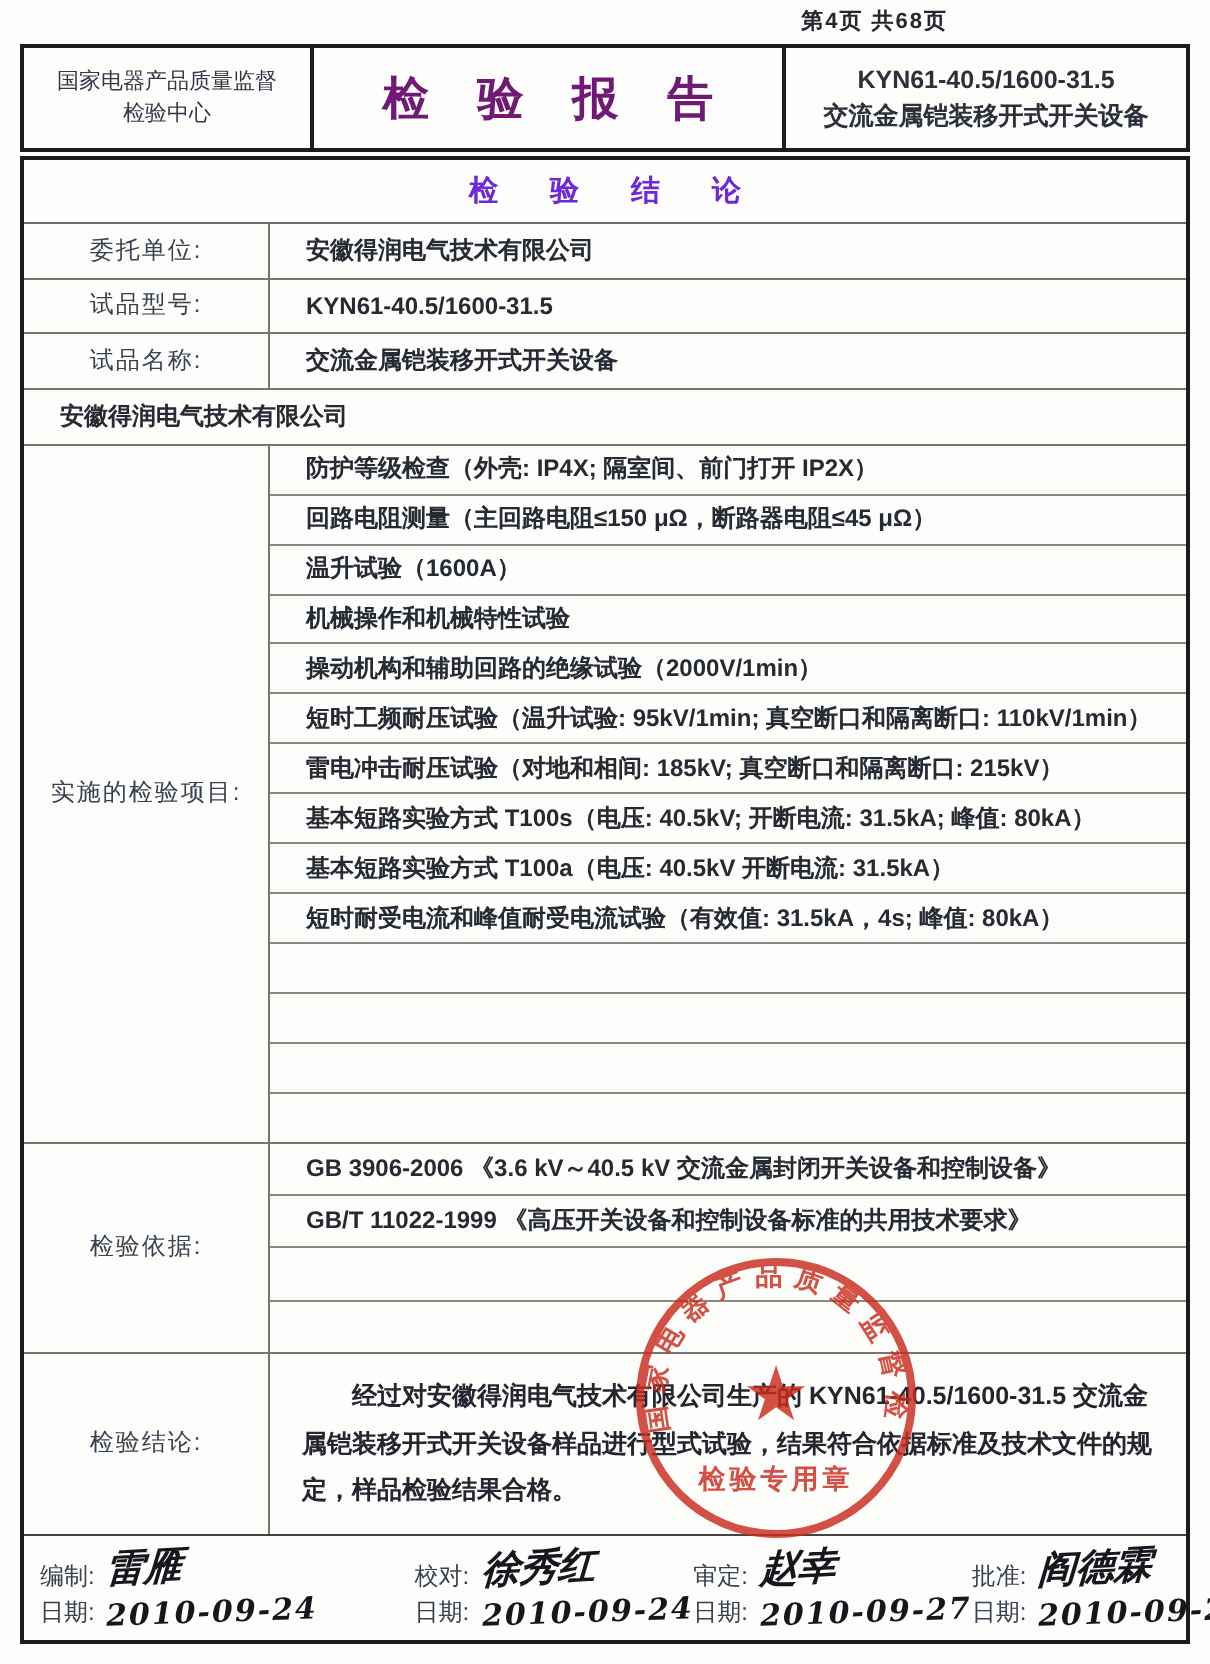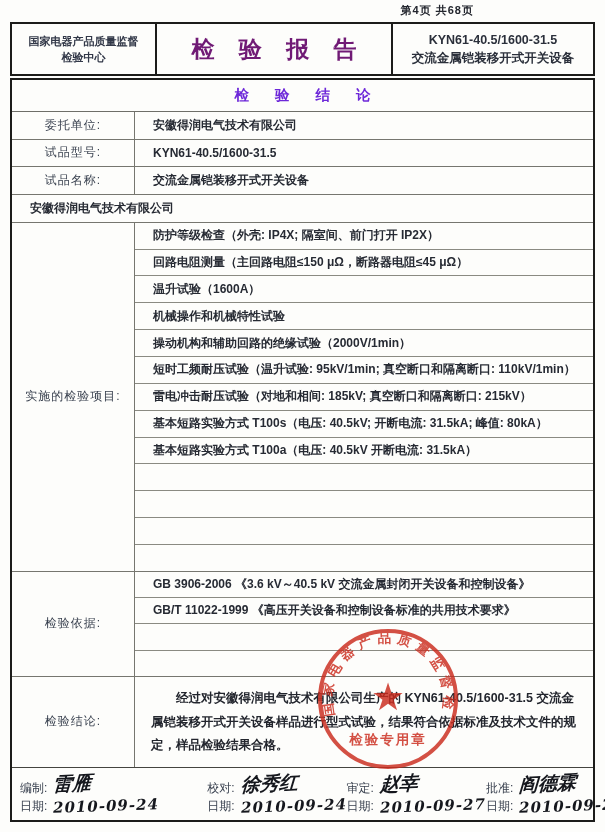--- a/index.html
+++ b/index.html
@@ -18,21 +18,21 @@
     font-size:11px; font-weight:bold; color:#23262e;
     letter-spacing:1px;
   }
 
   
   .hdr {
     position:absolute; left:10px; top:22px; width:585px; height:54px;
     border:2px solid #1c1c1a; display:flex;
   }
   .hdr-cell { display:flex; flex-direction:column; justify-content:center; align-items:center; }
-  .hdr-org { width:145px; border-right:2px solid #1c1c1a; font-size:11px; font-weight:bold; color:#323848; line-height:1.5; text-align:center; }
+  .hdr-org { width:145px; border-right:2px solid #1c1c1a; font-size:11px; font-weight:normal; color:#323848; line-height:1.5; text-align:center; }
   .hdr-title { flex:1; border-right:2px solid #1c1c1a; font-size:23px; font-weight:bold; letter-spacing:9px; color:#701a75; text-indent:9px; }
   .hdr-model { width:200px; font-size:12.5px; font-weight:bold; color:#2b303b; line-height:1.45; text-align:center; }
 
   
   .main {
     position:absolute; left:10px; top:78px; width:585px; height:744px;
     border:2px solid #1c1c1a;
     display:flex; flex-direction:column;
     background:transparent;
   }
@@ -134,20 +134,21 @@
       <div class="vals">
         <div class="vrow">防护等级检查（外壳: IP4X; 隔室间、前门打开 IP2X）</div>
         <div class="vrow">回路电阻测量（主回路电阻≤150 μΩ，断路器电阻≤45 μΩ）</div>
         <div class="vrow">温升试验（1600A）</div>
         <div class="vrow">机械操作和机械特性试验</div>
         <div class="vrow">操动机构和辅助回路的绝缘试验（2000V/1min）</div>
         <div class="vrow">短时工频耐压试验（温升试验: 95kV/1min; 真空断口和隔离断口: 110kV/1min）</div>
         <div class="vrow">雷电冲击耐压试验（对地和相间: 185kV; 真空断口和隔离断口: 215kV）</div>
         <div class="vrow">基本短路实验方式 T100s（电压: 40.5kV; 开断电流: 31.5kA; 峰值: 80kA）</div>
         <div class="vrow">基本短路实验方式 T100a（电压: 40.5kV  开断电流: 31.5kA）</div>
+        <div class="vrow">短时耐受电流和峰值耐受电流试验（有效值: 31.5kA，4s; 峰值: 80kA）</div>
         <div class="vrow"></div>
         <div class="vrow"></div>
         <div class="vrow"></div>
         <div class="vrow"></div>
       </div>
     </div>
 
     <div class="merge basis-merge">
       <div class="lbl">检验依据:</div>
       <div class="vals">

